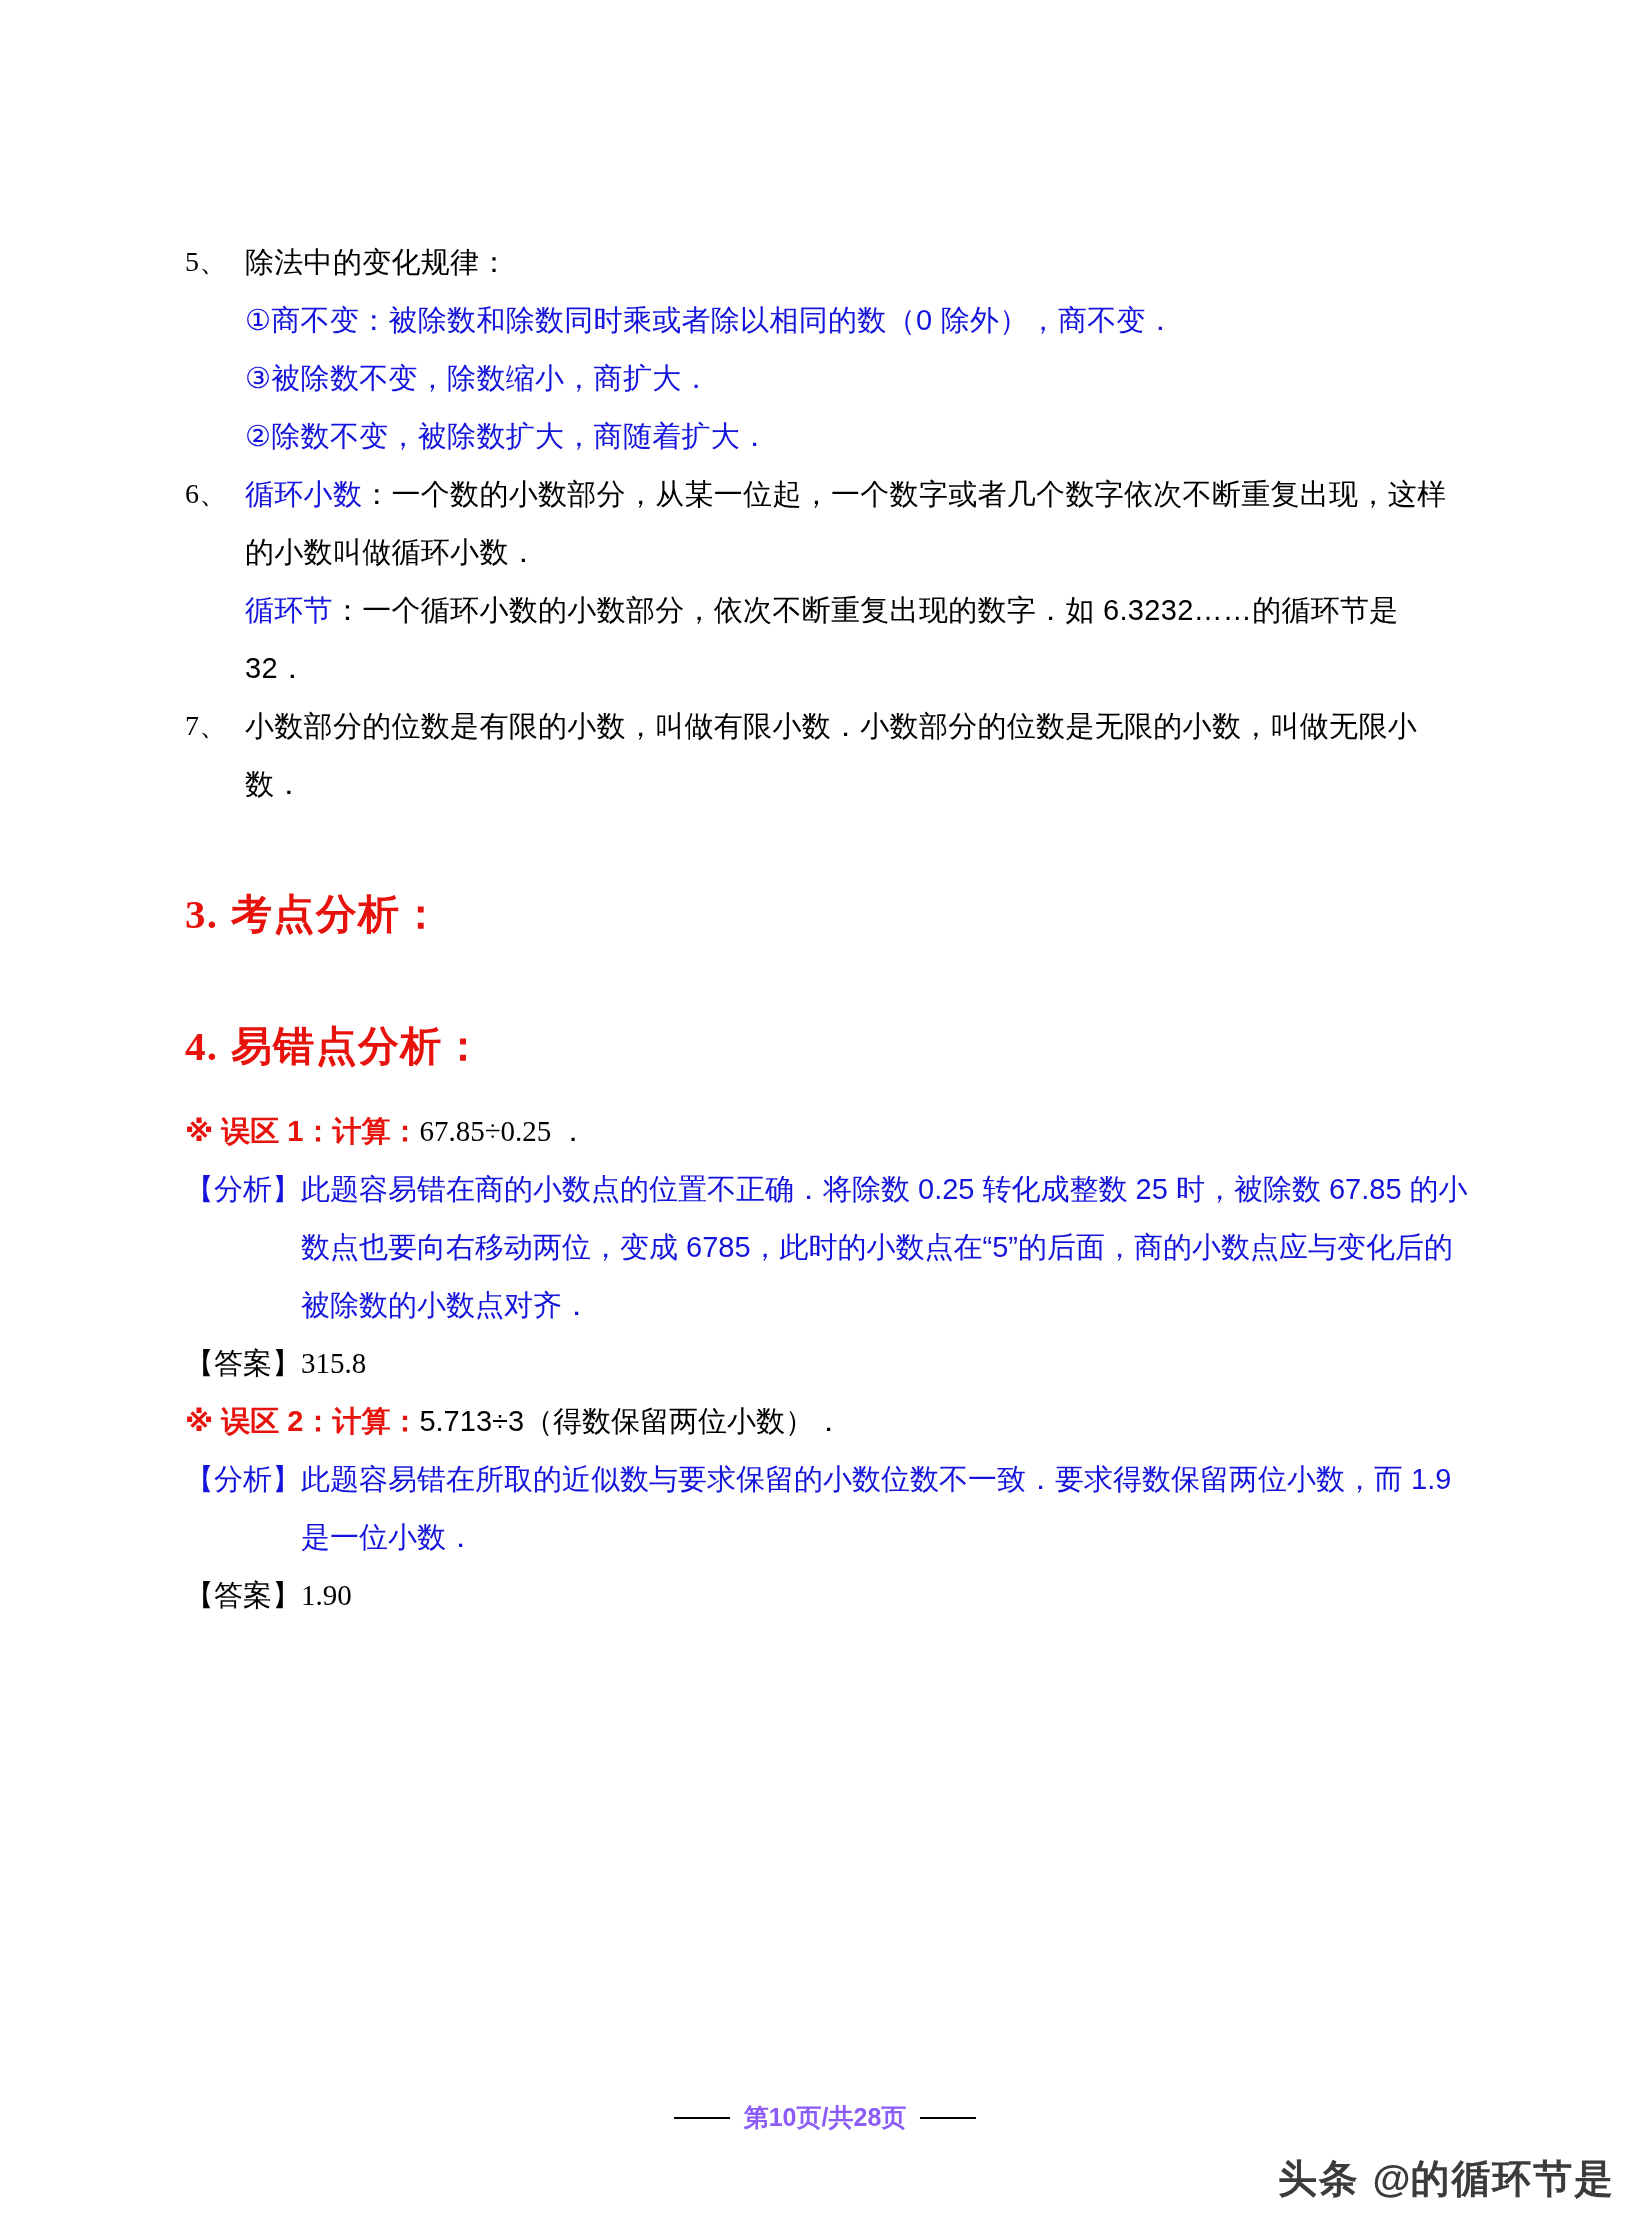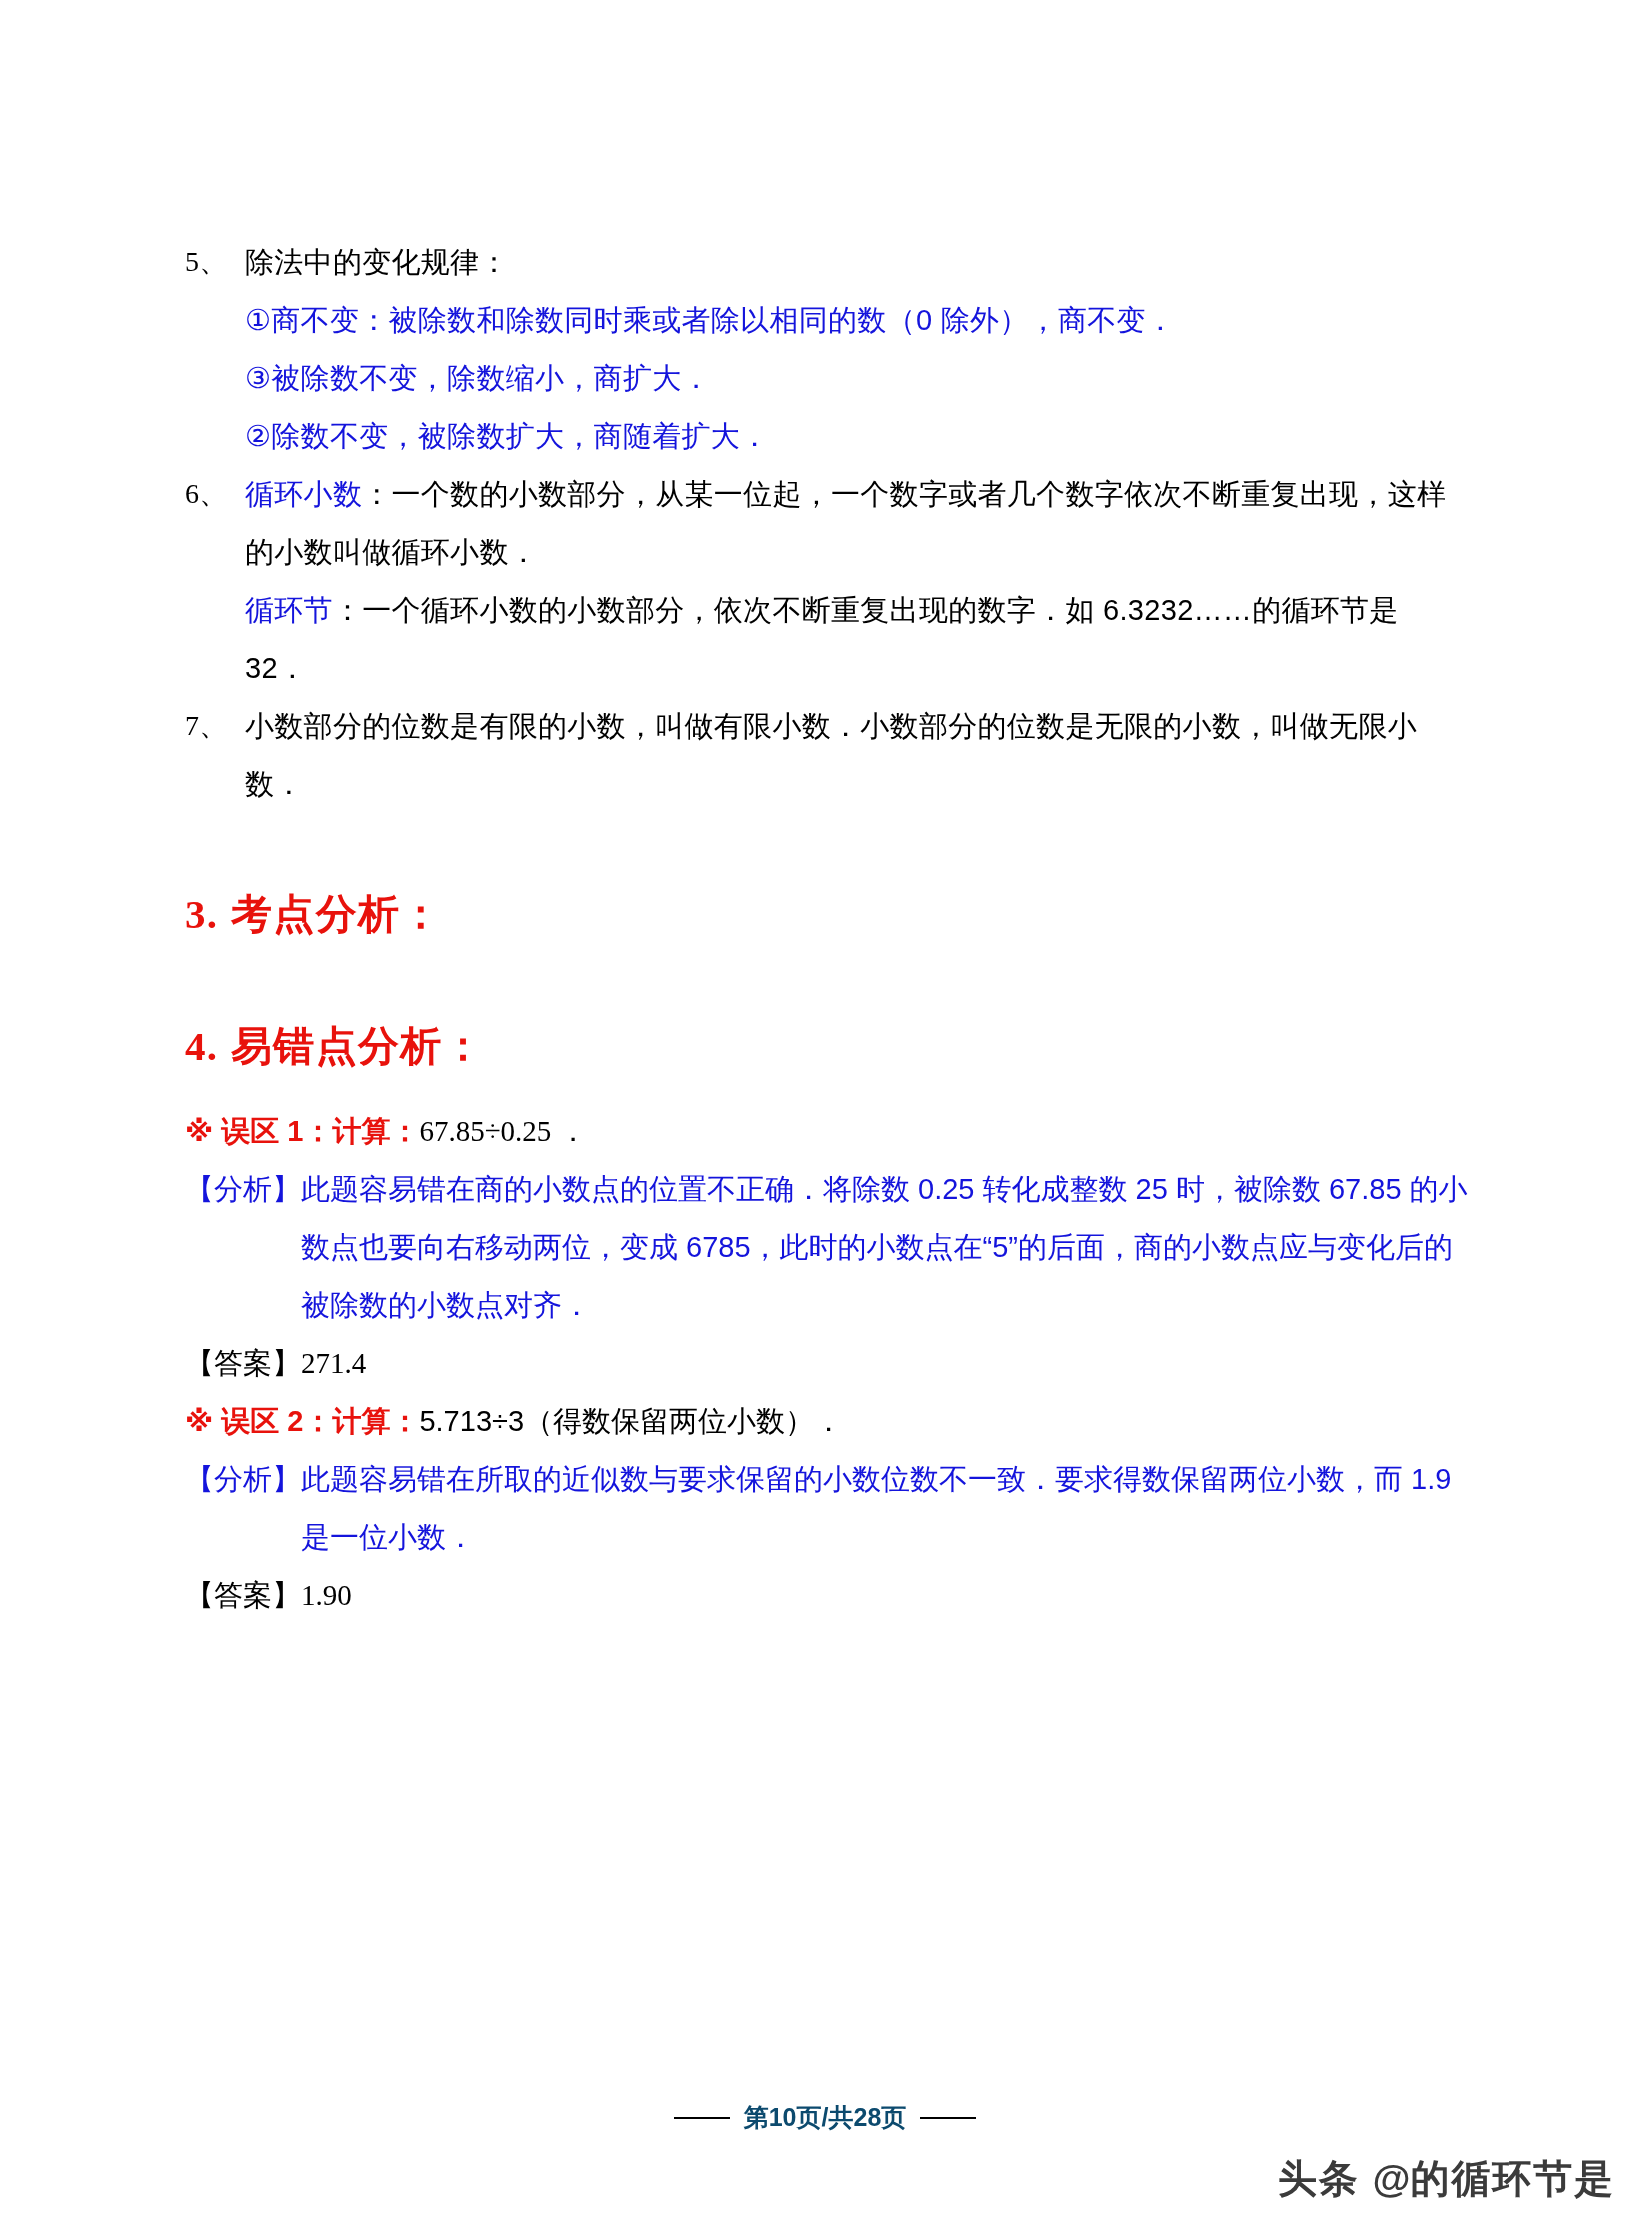--- a/index.html
+++ b/index.html
@@ -123,21 +123,21 @@
     top: 2098px;
     width: 1650px;
     text-align: center;
   }
   .footer-inner {
     display: inline-block;
     position: relative;
     padding: 0 13.8px;
     font-size: 25px;
     line-height: 38px;
-    color: #0c4a6e;
+    color: #8b5cf6;
     font-weight: 600;
   }
   .rule-left, .rule-right {
     position: absolute;
     top: 19px;
     height: 1.9px;
     background: #000;
     width: 56px;
   }
   .rule-left { right: 100%; }
@@ -196,21 +196,21 @@
 
     <div class="wq-line sp-after-4">
       <span>※ 误区 1：计算：</span><span class="expr">67.85÷0.25 ．</span>
     </div>
 
     <div class="analysis">
       <span class="tag">【分析】</span><span>此题容易错在商的小数点的位置不正确．将除数 0.25 转化成整数 25 时，被除数 67.85 的小数点也要向右移动两位，变成 6785，此时的小数点在“5”的后面，商的小数点应与变化后的被除数的小数点对齐．</span>
     </div>
 
     <div class="answer">
-      <span>【答案】</span><span class="num">271.4</span>
+      <span>【答案】</span><span class="num">315.8</span>
     </div>
 
     <div class="wq-line">
       <span>※ 误区 2：计算：</span><span class="expr-cn">5.713÷3（得数保留两位小数）．</span>
     </div>
 
     <div class="analysis">
       <span class="tag">【分析】</span><span>此题容易错在所取的近似数与要求保留的小数位数不一致．要求得数保留两位小数，而 1.9 是一位小数．</span>
     </div>
 

